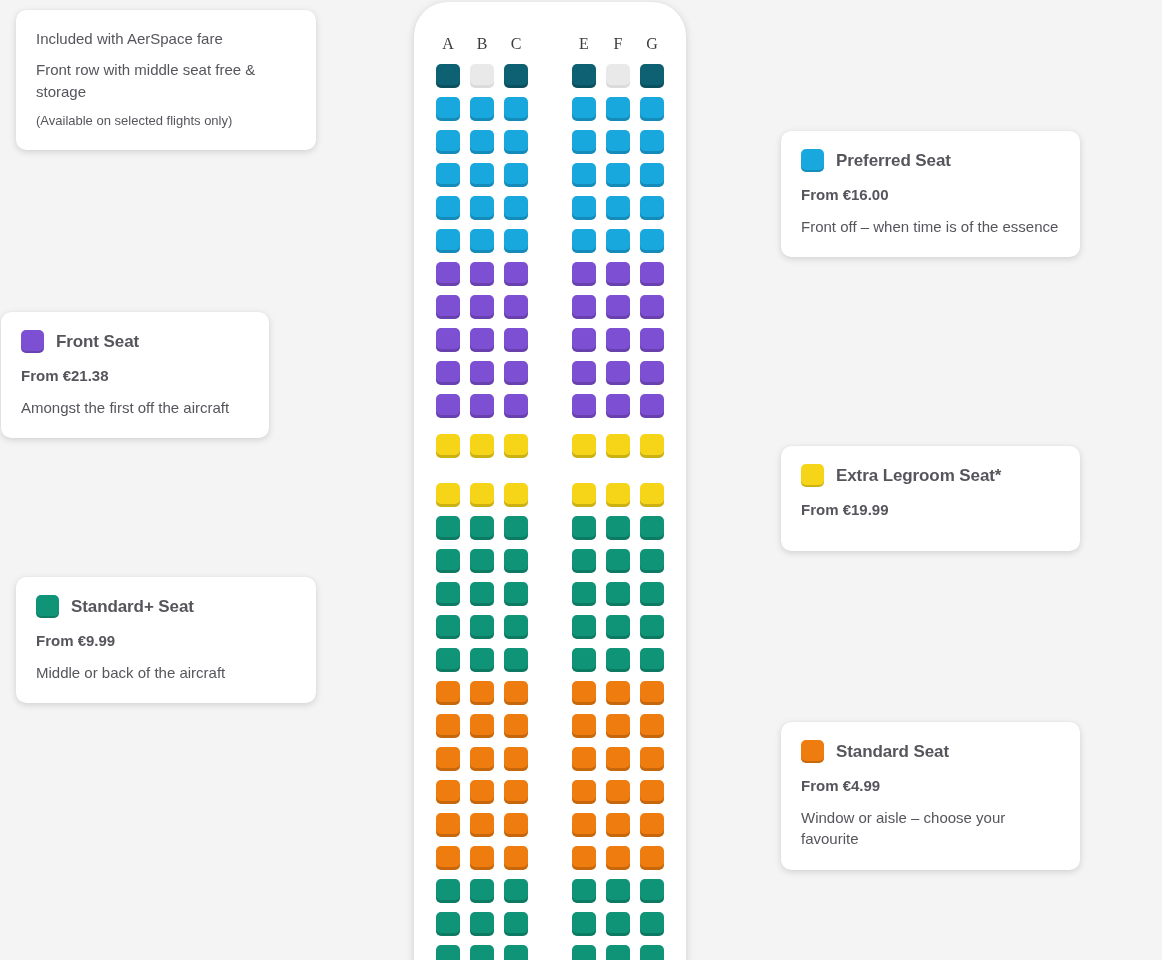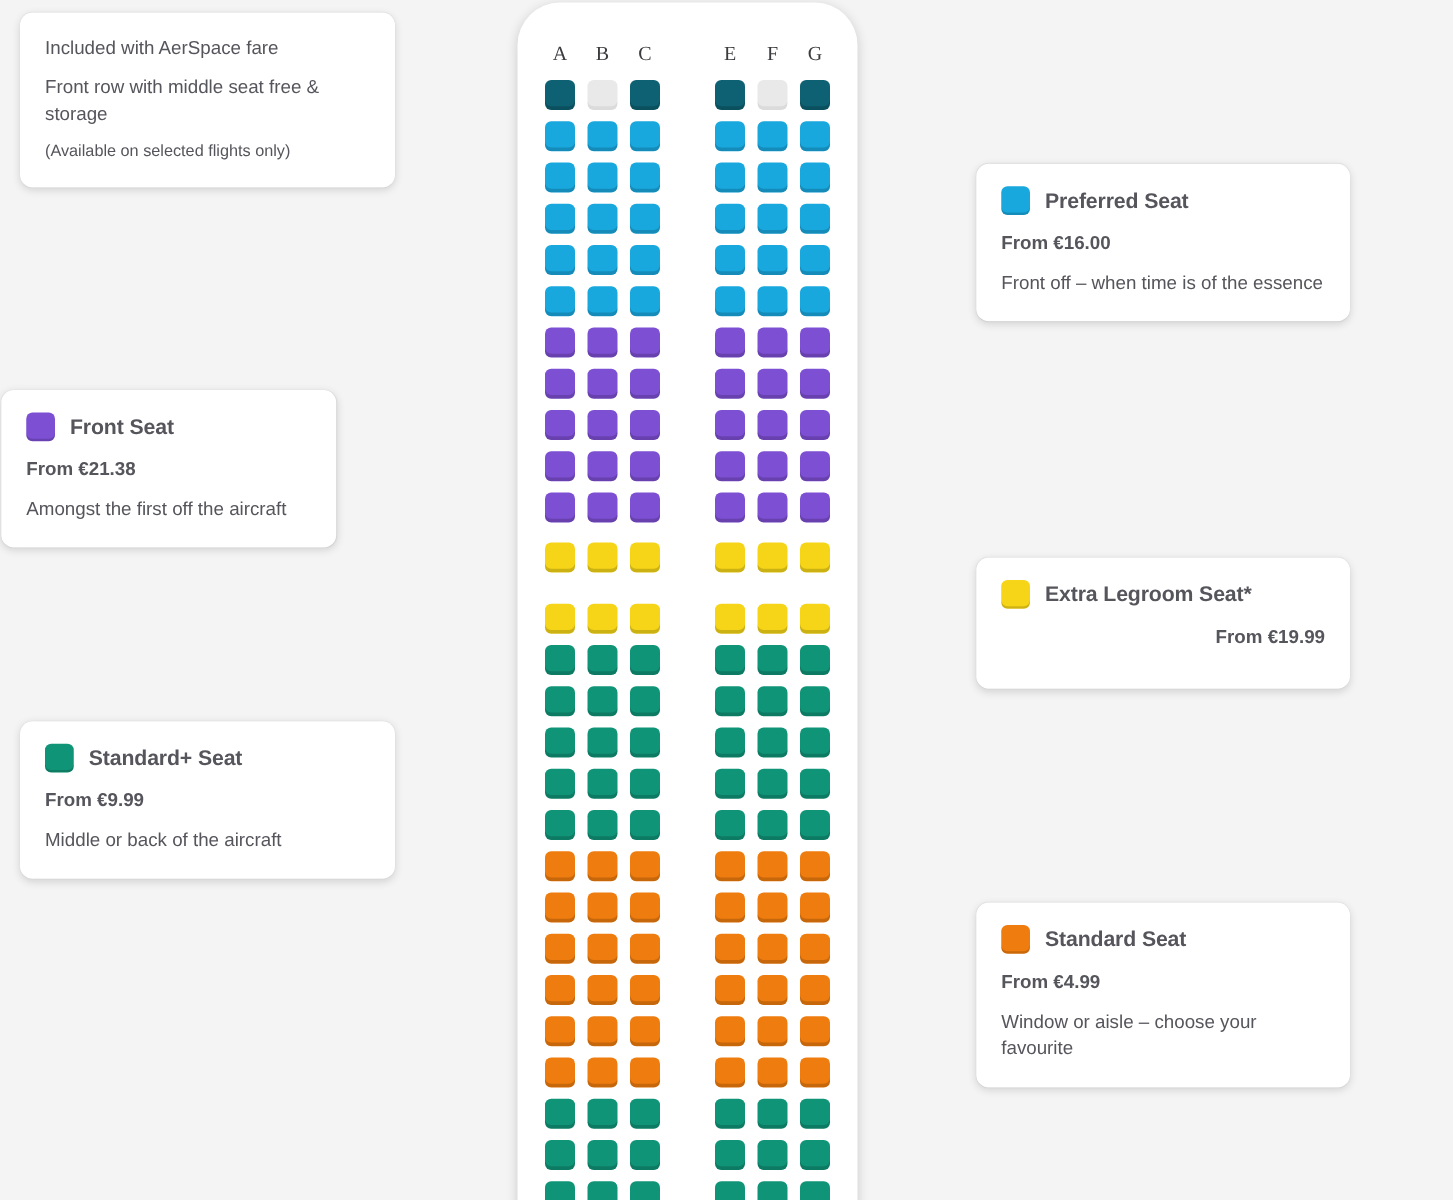--- a/index.html
+++ b/index.html
@@ -62,21 +62,21 @@
     color: #55555c;
     line-height: 1.4;
   }
   .legend-desc:last-child, .legend-note:last-child { margin-bottom: 0; }
 
   
   #card-aerspace   { left: 16px;  top: 10px;  width: 300px; }
   #card-front      { left: 1px;  top: 312px; width: 268px; }
   #card-standardplus { left: 16px; top: 577px; width: 300px; }
   #card-preferred  { left: 781px; top: 131px; width: 299px; }
-  #card-legroom    { left: 781px; top: 446px; width: 299px; text-align: right; }
+  #card-legroom    { left: 781px; top: 446px; width: 299px; }
   #card-standard   { left: 781px; top: 722px; width: 299px; }
 
   
   #fuselage {
     position: absolute;
     left: 414px;
     top: 2px;
     width: 272px;
     height: 1000px;
     background: #ffffff;

